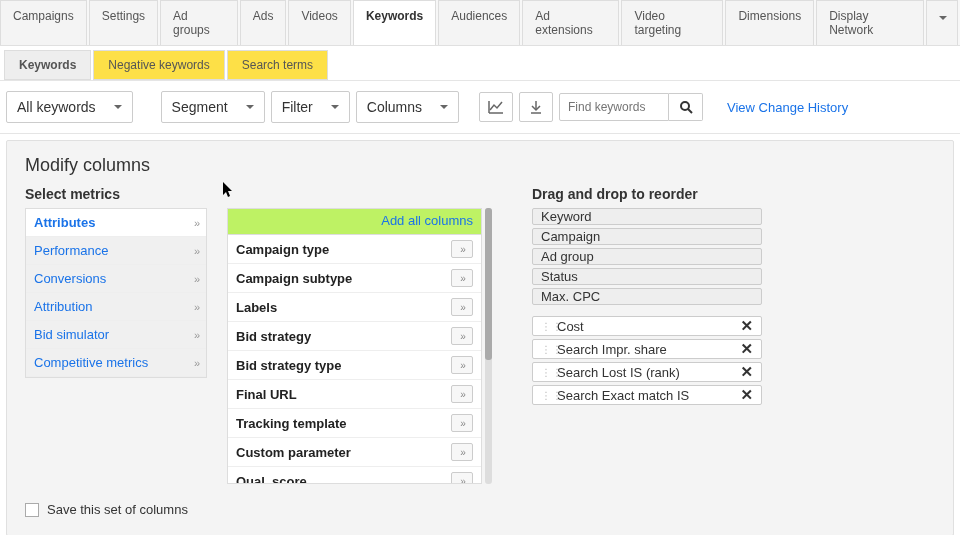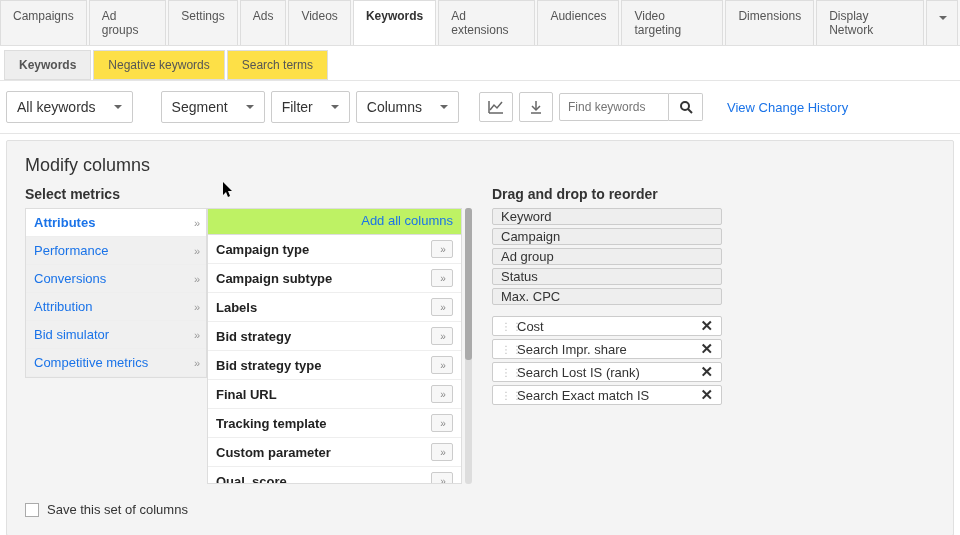--- a/index.html
+++ b/index.html
@@ -24,21 +24,21 @@
   .search-input { border:1px solid #ccc; padding:6px 8px; width:110px; font-size:12px; color:#999; border-radius:2px 0 0 2px; }
   .search-btn { border:1px solid #ccc; border-left:none; width:34px; display:flex; align-items:center; justify-content:center; background:#fff; cursor:pointer; border-radius:0 2px 2px 0;}
   .view-link { color:#1a73e8; font-size:13px; margin-left:18px; cursor:pointer; }
   .caret { display:inline-block; width:0; height:0; border-left:4px solid transparent; border-right:4px solid transparent; border-top:4px solid #666; margin-left:2px; }
   
   
   .panel { background:#f4f4f4; border:1px solid #e0e0e0; margin:6px; padding:14px 18px 18px; border-radius:2px; }
   .panel-title { font-size:18px; color:#333; margin-bottom:10px; }
   .section-title { font-size:14px; font-weight:bold; margin-bottom:6px; }
   
-  .columns-row { display:flex; align-items:flex-start; position:relative; }
+  .columns-row { display:flex; gap:20px; align-items:flex-start; position:relative; }
   
   
   .metric-list { width:182px; border:1px solid #ddd; background:#fff; }
   .metric-item { display:flex; justify-content:space-between; align-items:center; padding:6px 8px; border-bottom:1px solid #eee; cursor:pointer; }
   .metric-item a { color:#1a73e8; text-decoration:none; font-size:13px; }
   .metric-item.selected { background:#fff; }
   .metric-item.selected a { color:#1a73e8; font-weight:bold; }
   .metric-item:not(.selected) { background:#f0f0f0; }
   .chevrons { color:#999; font-size:11px; letter-spacing:-2px; }
   
@@ -64,27 +64,27 @@
   .checkbox { width:14px; height:14px; border:1px solid #aaa; background:#fff; display:inline-block; }
   
   .cursor { position:absolute; left:198px; top:-4px; font-size:14px; color:#000; pointer-events:none; z-index:10;}
   svg { display:block; }
 </style>
 </head>
 <body>
 
 <div class="top-tabs" id="top-tabs">
     <div class="top-tab">Campaigns</div>
+    <div class="top-tab">Settings</div>
     <div class="top-tab">Ad groups</div>
-    <div class="top-tab">Settings</div>
     <div class="top-tab">Ads</div>
     <div class="top-tab">Videos</div>
     <div class="top-tab active">Keywords</div>
+    <div class="top-tab">Audiences</div>
     <div class="top-tab">Ad extensions</div>
-    <div class="top-tab">Audiences</div>
     <div class="top-tab">Video targeting</div>
     <div class="top-tab">Dimensions</div>
     <div class="top-tab">Display Network</div>
     <div class="top-tab more"><span class="caret"></span></div>
   </div>
 
 <div class="sub-tabs" id="sub-tabs">
     <div class="sub-tab active">Keywords</div>
     <div class="sub-tab">Negative keywords</div>
     <div class="sub-tab">Search terms</div>

